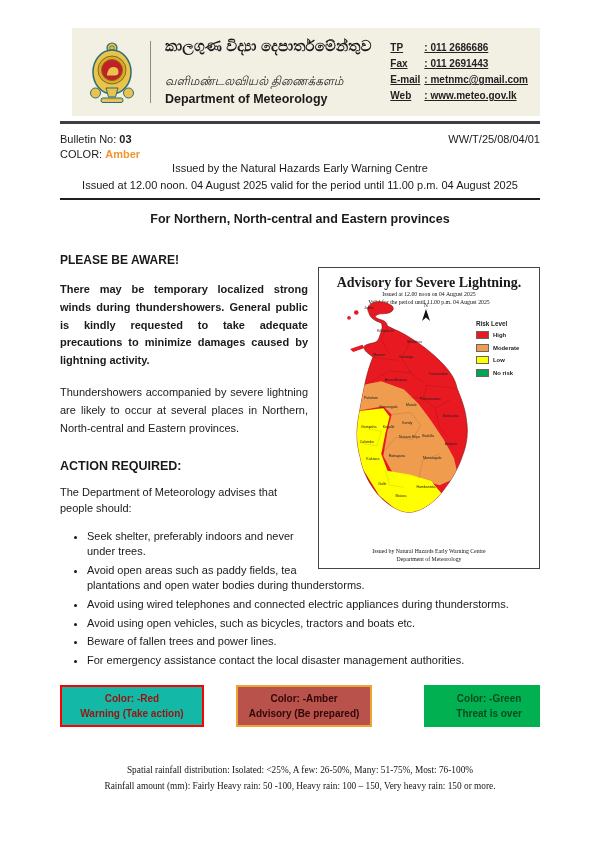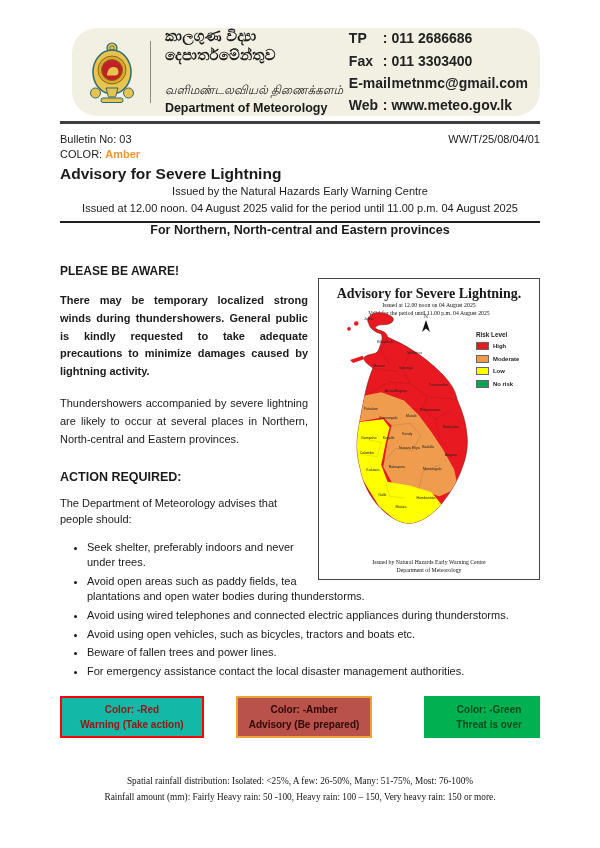--- a/index.html
+++ b/index.html
@@ -1,43 +1,43 @@
 <!DOCTYPE html>
 <html><head>
 <meta charset="utf-8">
 <style>
   * { margin:0; padding:0; box-sizing:border-box; }
   body { background:#fff; font-family:"Liberation Sans", sans-serif; color:#1a1a1a; }
   .page { width:600px; height:848px; background:#fff; position:relative; overflow:hidden; }
   .content { padding:28px 60px 0 60px; }
 
   
-  .header-box { margin-left:12px; width:468px; height:88px; background:#f2efe3; display:flex; align-items:center; padding:10px 10px 10px 16px;border-radius:25px; }
+  .header-box { margin-left:12px; width:468px; height:88px; background:#f2efe3; display:flex; align-items:center; padding:10px 10px 10px 16px; }
   .logo-wrap { width:48px; height:64px; flex:0 0 auto; }
   .hdr-divider { width:1px; height:62px; background:#8a8a8a; margin:0 14px; }
   .hdr-titles { line-height:1.25; }
   .t-sinhala { font-size:15px; font-weight:700; color:#1c1c1c; letter-spacing:.2px; }
   .t-tamil { font-size:12px; font-weight:400; font-style:italic; font-family:"Liberation Serif", serif; color:#222; margin-top:18px; }
   .t-english { font-size:12.5px; font-weight:700; margin-top:3px; }
-  .hdr-contacts { margin-left:auto; font-size:14px; font-weight:600; line-height:1.6; color:#222; white-space:nowrap; padding-right:2px; }
+  .hdr-contacts { margin-left:auto; font-size:10px; font-weight:600; line-height:1.6; color:#222; white-space:nowrap; padding-right:2px;text-decoration:underline; }
   .c-row { display:flex; }
   .c-label { width:34px; }
 
   .rule-thick { height:3px; background:#3f3f3f; margin-top:5px; }
   .rule-thin  { height:2px; background:#1f1f1f; margin-top:5px; }
 
   
   .bulletin-row { display:flex; justify-content:space-between; margin-top:9px; font-size:11px; }
-  .b-no b { font-weight:400; }
+  .b-no b { font-weight:700; }
   .color-line { font-size:11px; margin-top:3px; }
   .color-value { font-weight:600; }
   .adv-title { font-size:15.5px; font-weight:700; margin-top:5px; }
   .issued { font-size:11px; line-height:1.5; margin-top:0;text-align:center; }
 
-  .provinces { text-align:center; font-weight:700; font-size:12.5px; margin-top:0; }
+  .provinces { text-align:center; font-weight:700; font-size:12.5px; margin-top:12px; }
 
   
   .two-col { margin-top:14px; font-size:11px; }
   .map-panel { float:right; width:222px; height:302px; border:1px solid #444; background:#fff; position:relative; margin:14px 0 8px 10px; }
   .map-title { text-align:center; font-family:"Liberation Serif", serif; font-weight:700; font-size:14px; margin-top:7px; }
   .map-sub { text-align:center; font-family:"Liberation Serif", serif; font-size:5.8px; line-height:1.35; color:#111; }
   .north { position:absolute; top:35px; left:100px; text-align:center; width:14px; }
   .north .n-label { font-size:5.5px; font-family:"Liberation Serif", serif; display:block; line-height:1; }
   .legend { position:absolute; top:52px; right:5px; width:58px; }
   .legend-title { font-weight:700; font-size:6.3px; margin-bottom:4px; }
@@ -92,41 +92,40 @@
         <div class="t-tamil">வளிமண்டலவியல் திணைக்களம்</div>
         <div class="t-english">Department of Meteorology</div>
       </div>
       <div class="hdr-contacts">
         <div class="c-row">
             <span class="c-label">TP</span>
             <span>: 011 2686686</span>
           </div>
         <div class="c-row">
             <span class="c-label">Fax</span>
-            <span>: 011 3303400</span>
+            <span>: 011 2691443</span>
           </div>
         <div class="c-row">
             <span class="c-label">E-mail</span>
             <span>: metnmc@gmail.com</span>
           </div>
         <div class="c-row">
             <span class="c-label">Web</span>
             <span>: www.meteo.gov.lk</span>
           </div>
       </div>
     </div>
 
     <div class="rule-thick"></div>
 
     <div class="bulletin-row">
       <div class="b-no"><span>Bulletin No: </span><b>03</b></div>
       <div>WW/T/25/08/04/01</div>
     </div>
     <div class="color-line"><span>COLOR: </span><span class="color-value" style="color: rgb(240, 150, 46);">Amber</span></div>
-    <div class="adv-title">Advisory for Severe Lightning</div>
     <div class="issued">Issued by the Natural Hazards Early Warning Centre</div>
     <div class="issued">Issued at 12.00 noon. 04 August 2025 valid for the period until 11.00 p.m. 04 August 2025</div>
 
     <div class="rule-thin"></div>
 
     <div class="provinces">For Northern, North-central and Eastern provinces</div>
 
     <div class="two-col">
 
       <div class="map-panel">

